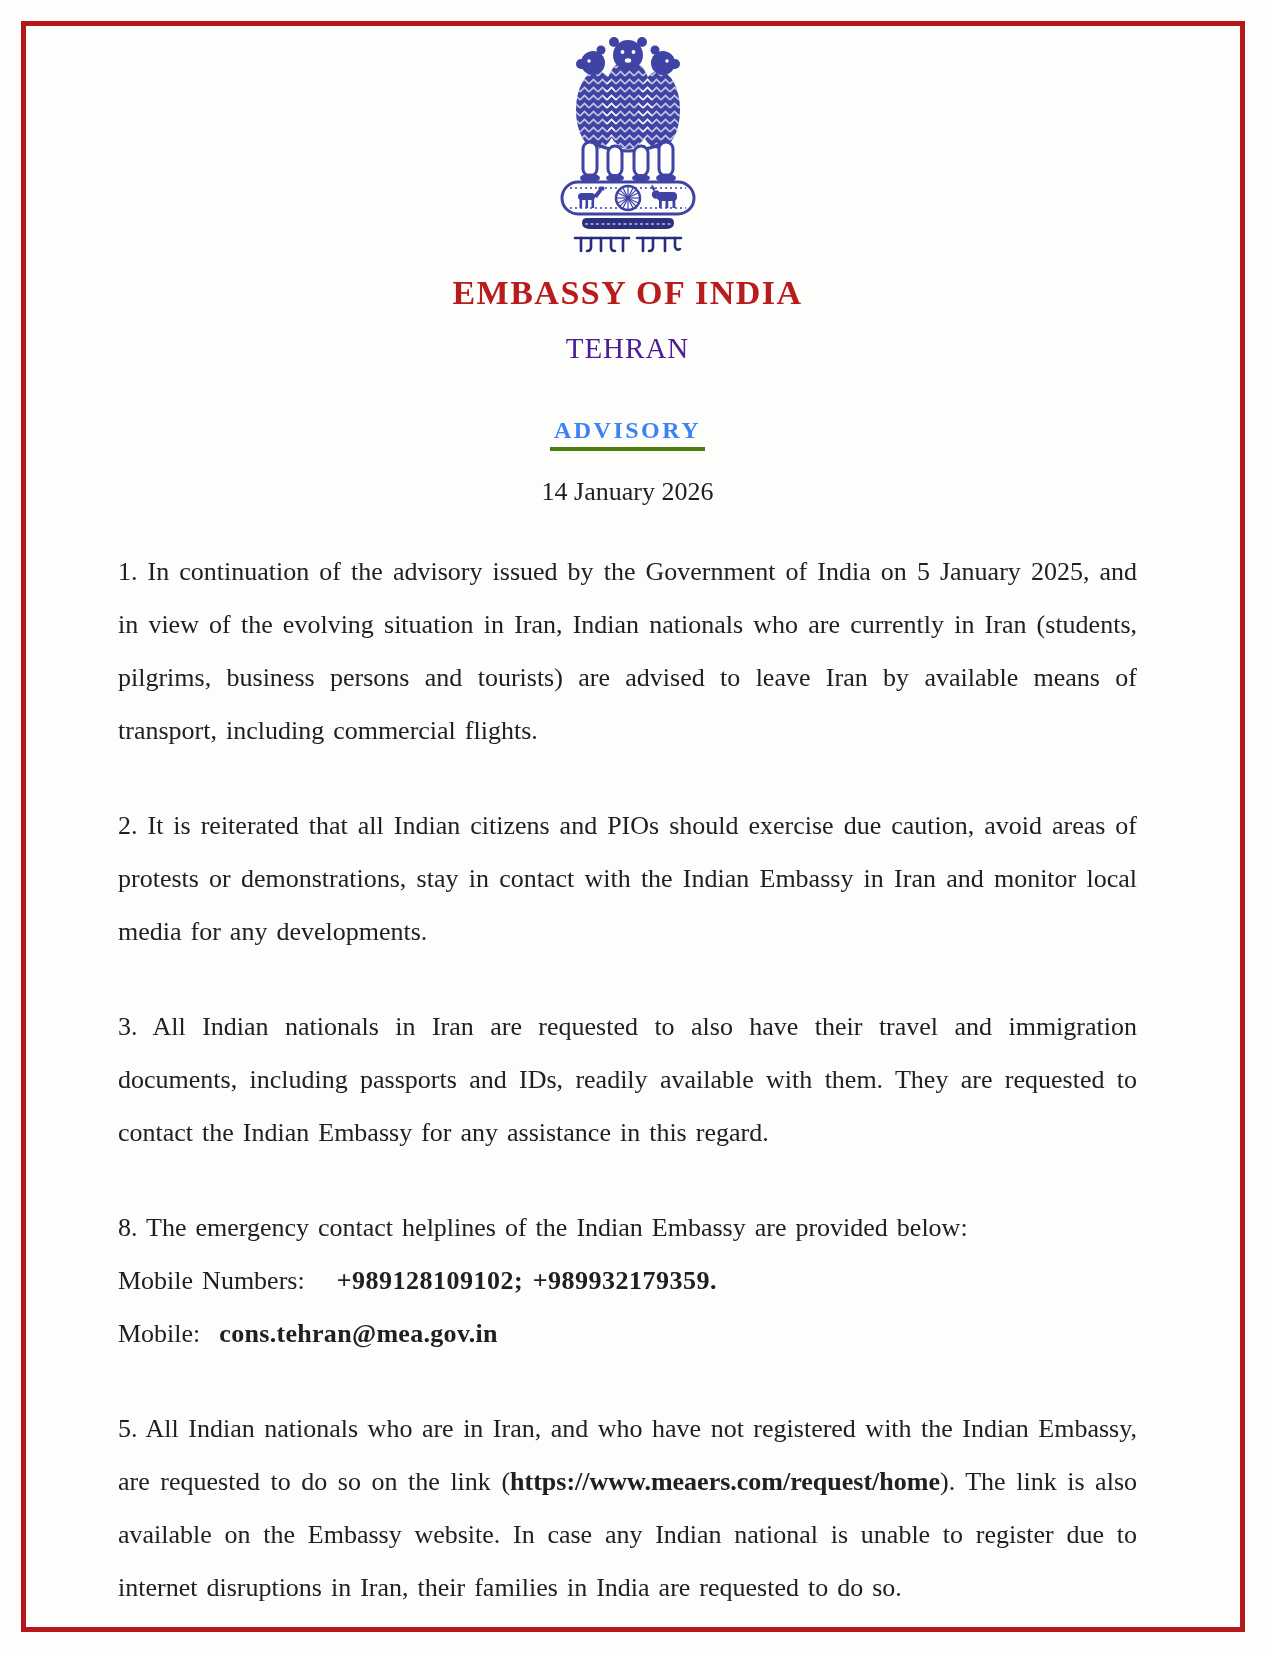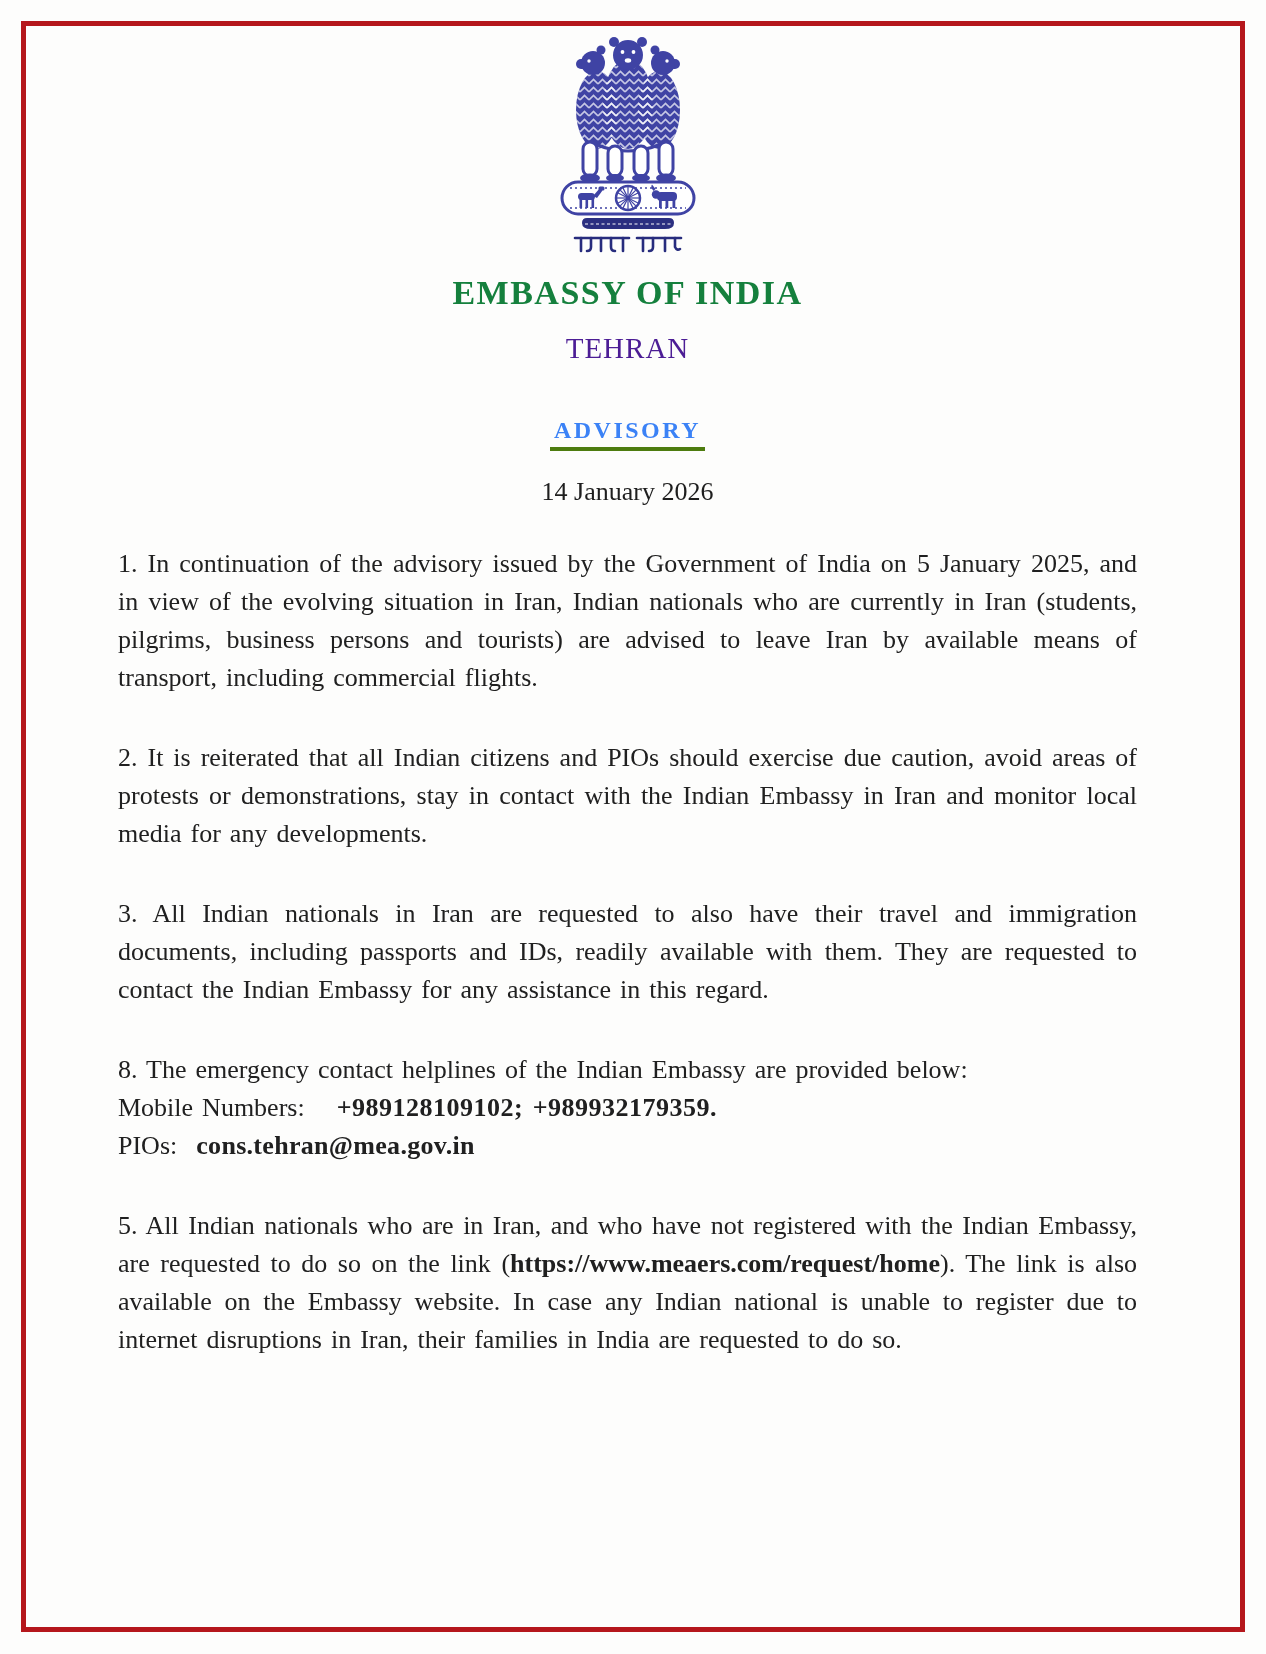--- a/index.html
+++ b/index.html
@@ -24,21 +24,21 @@
   }
   .doc-header { text-align:center; }
   .emblem-wrap { line-height:0; }
   .sr-only {
     position:absolute; width:1px; height:1px;
     overflow:hidden; clip:rect(0 0 0 0); white-space:nowrap;
   }
   .org-name {
     margin-top:12px;
     font-size:34px; font-weight:bold; letter-spacing:1.5px;
-    color:#15803d;
+    color:#b91c1c;
   }
   .city {
     margin-top:20px;
     font-size:29px; letter-spacing:1px;
     color:#4c1d95;
   }
   .title-row { margin-top:52px; }
   .doc-title {
     display:inline-block;
     font-size:24px; font-weight:bold; letter-spacing:2.5px;
@@ -49,21 +49,21 @@
   .date-line {
     margin-top:26px;
     text-align:center;
     font-size:26px;
   }
   .doc-body { display:block; }
   .para {
     margin:0;
     margin-top:42px;
     font-size:26px;
-    line-height:38px;
+    line-height:53px;
     text-align:justify;
     word-spacing:2.5px;
     color:#202020;
   }
   .para.first { margin-top:38px; }
   .bold { font-weight:bold; }
   .mobile-row { display:flex; align-items:flex-start; }
   .mobile-label { white-space:nowrap; padding-right:32px; }
   .mobile-numbers span { display:block; font-weight:bold; letter-spacing:0.5px; }
   .email-line .bold { margin-left:10px; letter-spacing:0.3px; }
@@ -198,21 +198,21 @@
 
       <div class="para">
         <div>8. The emergency contact helplines of the Indian Embassy are provided below:</div>
         <div class="mobile-row">
           <span class="mobile-label">Mobile Numbers:</span>
           <span class="mobile-numbers">
             <span>+989128109102; +989932179359.</span>
           </span>
         </div>
         <div class="email-line">
-          <span>PIOs:</span>
+          <span>Mobile:</span>
           <span class="bold">cons.tehran@mea.gov.in</span>
         </div>
       </div>
 
       <p class="para"><span>5. All Indian nationals who are in Iran, and who have not registered with the Indian Embassy, are requested to do so on the link (</span><span class="bold">https://www.meaers.com/request/home</span><span>). The link is also available on the Embassy website. In case any Indian national is unable to register due to internet disruptions in Iran, their families in India are requested to do so.</span></p>
 
     </main>
   </div>
 </div>
 

